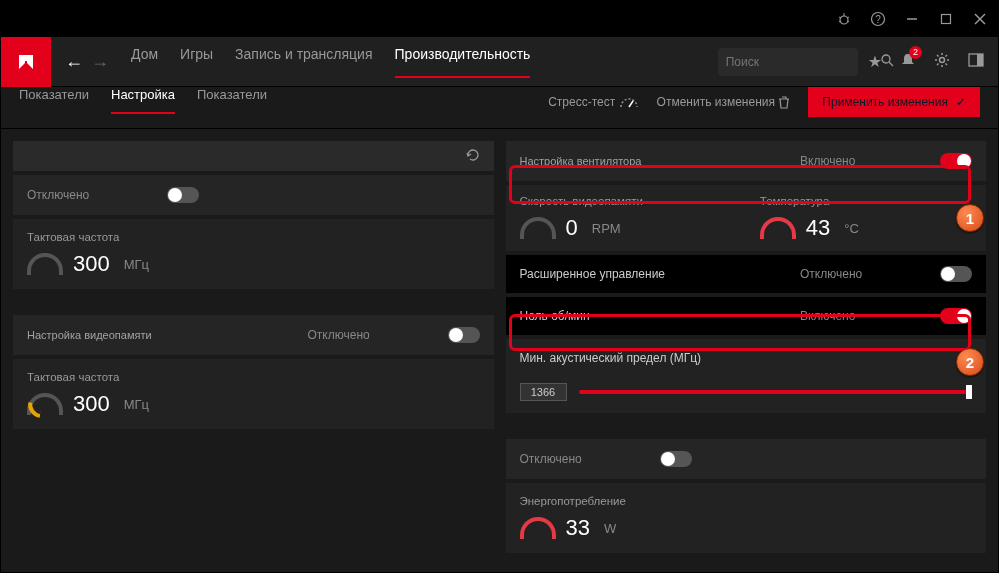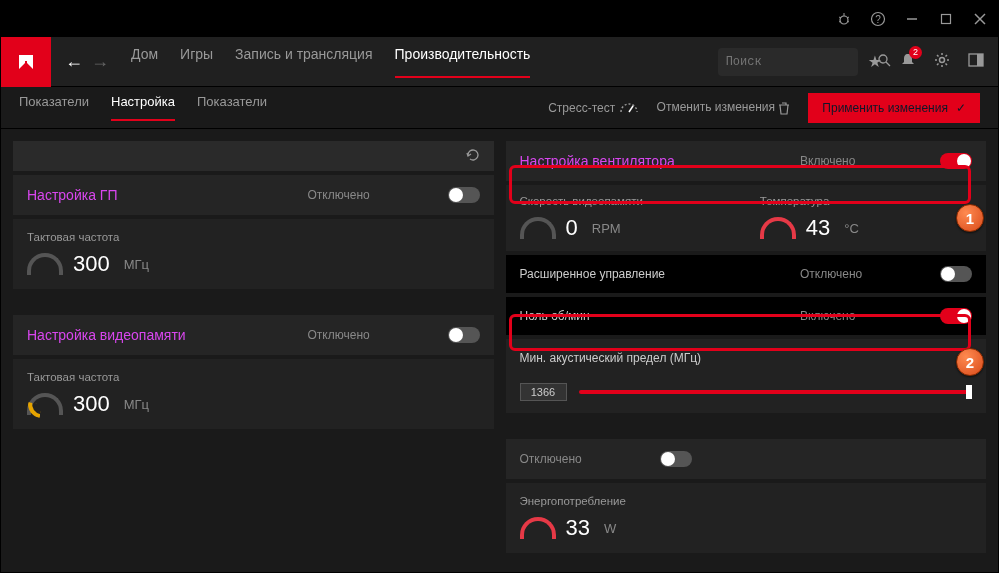--- a/index.html
+++ b/index.html
@@ -11,37 +11,37 @@
 
 .topbar { height: 50px; background: #202020; display: flex; align-items: center; padding: 0 0 0 0; border-bottom: 1px solid #000; }
 .logo { width: 50px; height: 50px; background: #e2001a; display: flex; align-items: center; justify-content: center; }
 .nav-arrows { display: flex; gap: 8px; margin-left: 14px; }
 .nav-arrows span { color: #666; font-size: 18px; }
 .nav-arrows span.active { color: #fff; }
 .mainnav { display: flex; gap: 22px; margin-left: 22px; }
 .mainnav a { color: #999; font-size: 14px; text-decoration: none; padding-bottom: 14px; }
 .mainnav a.active { color: #fff; border-bottom: 2px solid #e2001a; }
 .searchbox { display: flex; align-items: center; background: #2a2a2a; border-radius: 4px; padding: 4px 8px; margin-left: auto; margin-right: 10px; width: 140px; height: 28px; }
-.searchbox input { background: transparent; border: none; color: #999; font-size: 12px; flex: 1; outline: none; font-family: Liberation Mono, monospace; }
+.searchbox input { background: transparent; border: none; color: #999; font-size: 12px; flex: 1; outline: none; }
 .topicons { display: flex; gap: 18px; margin-right: 14px; align-items: center; }
 .topicons .ti { color: #999; position: relative; }
 .badge { position: absolute; top: -6px; right: -6px; background: #e2001a; color: #fff; border-radius: 50%; width: 13px; height: 13px; font-size: 9px; display: flex; align-items: center; justify-content: center; }
 
-.subbar { height: 42px; background: #1a1a1a; display: flex; align-items: center; padding: 0 18px; border-bottom: 1px solid #000; }
+.subbar { height: 42px; background: #1a1a1a; display: flex; align-items: flex-start; padding: 0 18px; border-bottom: 1px solid #000; }
 .subtabs { display: flex; gap: 22px; }
 .subtabs a { color: #999; font-size: 13px; padding-bottom: 10px; }
 .subtabs a.active { color: #fff; border-bottom: 2px solid #e2001a; }
 .subactions { margin-left: auto; display: flex; gap: 18px; align-items: center; font-size: 12px; color: #999; }
 .apply-btn { background: #e2001a; color: #0f172a; border: none; padding: 8px 14px; font-size: 12px; display: flex; align-items: center; gap: 8px; cursor: pointer; }
 
 .content { display: flex; padding: 12px; gap: 12px; height: calc(573px - 36px - 50px - 42px); }
 .col { flex: 1; display: flex; flex-direction: column; gap: 4px; }
 .card { background: #2a2a2a; padding: 12px 14px; }
 .card.header-row { display: flex; align-items: center; background: #252525; }
-.card.header-row .lbl { flex: 1; color: #d946ef; font-size: 14px; }
+.card.header-row .lbl { flex: 1; color: #a3a3a3; font-size: 11px; }
 .card.header-row .state { width: 140px; color: #888; font-size: 12px; }
 .toggle { width: 32px; height: 16px; background: #555; border-radius: 8px; position: relative; }
 .toggle .knob { width: 14px; height: 14px; background: #fff; border-radius: 50%; position: absolute; top: 1px; left: 1px; }
 .toggle.on { background: #e2001a; }
 .toggle.on .knob { left: 17px; }
 .metric-row { display: flex; }
 .metric { flex: 1; padding: 10px 14px; }
 .metric .mlbl { color: #999; font-size: 11.5px; margin-bottom: 8px; }
 .metric .mval { display: flex; align-items: center; gap: 10px; }
 .gauge { width: 36px; height: 22px; border: 4px solid #555; border-bottom: none; border-radius: 36px 36px 0 0; position: relative; }
@@ -173,21 +173,20 @@
 
     <div class="col">
       <div class="stub-card">
         <span>&nbsp;</span>
         <span><svg width="14" height="14" viewBox="0 0 14 14">
               <path d="M2 7 A5 5 0 1 1 4 11" fill="none" stroke="#999" stroke-width="1.3"></path>
               <path d="M1 5 L2 8 L5 6" fill="none" stroke="#999" stroke-width="1.3"></path>
             </svg></span>
       </div>
       <div class="card header-row">
-        <div class="lbl">Настройка ГП</div>
         <div class="state">Отключено</div>
         <div class="toggle">
             <div class="knob"></div>
           </div>
       </div>
       <div class="card" style="background:#222">
         <div class="mlbl" style="color:#999;font-size:11.5px;margin-bottom:8px">Тактовая частота</div>
         <div class="mval" style="display:flex;align-items:center;gap:10px">
           <div class="gauge"></div>
           <span class="num" style="font-size:22px;color:#fff">300</span>

